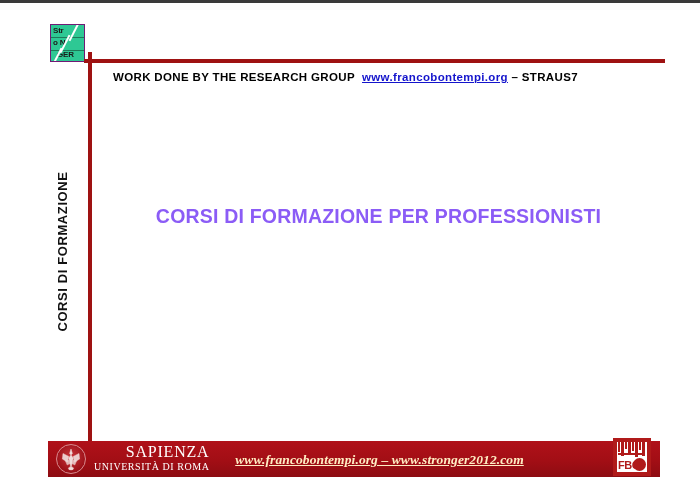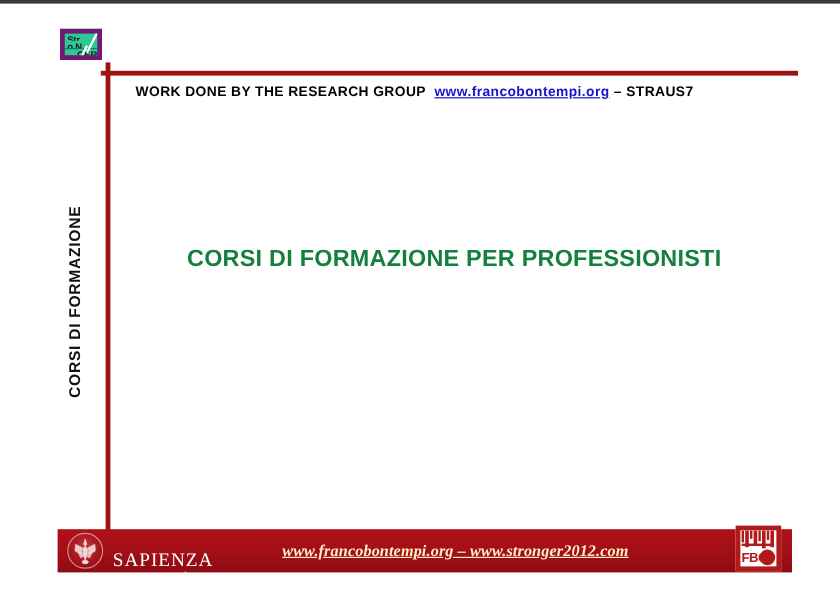--- a/index.html
+++ b/index.html
@@ -24,44 +24,44 @@
     position: absolute;
     left: 0; top: 0;
     width: 700px; height: 3px;
     background: #3a3a3a;
   }
 
   
   #stronger-logo {
     position: absolute;
     left: 50px; top: 24px;
-    width: 35px; height: 26px;
+    width: 35px; height: 38px;
     background: #2ec894;
-    border: 4px solid #701a75;
+    border: 1px solid #701a75;
     overflow: hidden;
   }
   #stronger-logo .row {
     position: relative;
     height: 33.33%;
     width: 100%;
     overflow: hidden;
   }
   #stronger-logo .row .txt {
     position: absolute;
     inset: 0;
     font-size: 8px;
     font-weight: bold;
     color: #1a1a1a;
     line-height: 12.6px;
     letter-spacing: -0.2px;
     white-space: nowrap;
   }
   #stronger-logo .r1 .txt { left: 2px;  text-align: left; }
   #stronger-logo .r2 .txt { left: 2px;  text-align: left; }
-  #stronger-logo .r3 .txt { left: 6px;  text-align: right; }
+  #stronger-logo .r3 .txt { left: 6px;  text-align: left; }
   
   #stronger-logo .slash {
     position: absolute;
     width: 2px; height: 20px;
     background: #ffffff;
     transform: rotate(27deg);
     transform-origin: center;
   }
   #stronger-logo .s1 { left: 22px; top: -3px; }
   #stronger-logo .s2 { left: 13px; top: 9px; }
@@ -124,21 +124,21 @@
   }
 
   
   #main-title {
     position: absolute;
     left: 92px; top: 205px;
     width: 573px;
     text-align: center;
     font-size: 19.5px;
     font-weight: bold;
-    color: #15803d;
+    color: #8b5cf6;
     letter-spacing: 0.2px;
     white-space: nowrap;
   }
 
   
   #footer-bar {
     position: absolute;
     left: 48px; top: 441px;
     width: 612px; height: 36px;
     background: #a80f16;
@@ -157,23 +157,24 @@
   }
   #sapienza-crest .fig {
     position: absolute;
     left: 50%; top: 50%;
     transform: translate(-50%,-50%);
     width: 22px; height: 24px;
   }
 
   #sapienza-word {
     position: absolute;
-    left: 46px; top: 19px;
+    left: 46px; top: 3px;
     color: #ffffff;
     line-height: 1.05;
+    text-align: right;
   }
   #sapienza-word .big {
     display: block;
     font-family: "Liberation Serif", serif;
     font-size: 16px;
     letter-spacing: 0.8px;
   }
   #sapienza-word .small {
     display: block;
     font-family: "Liberation Serif", serif;

